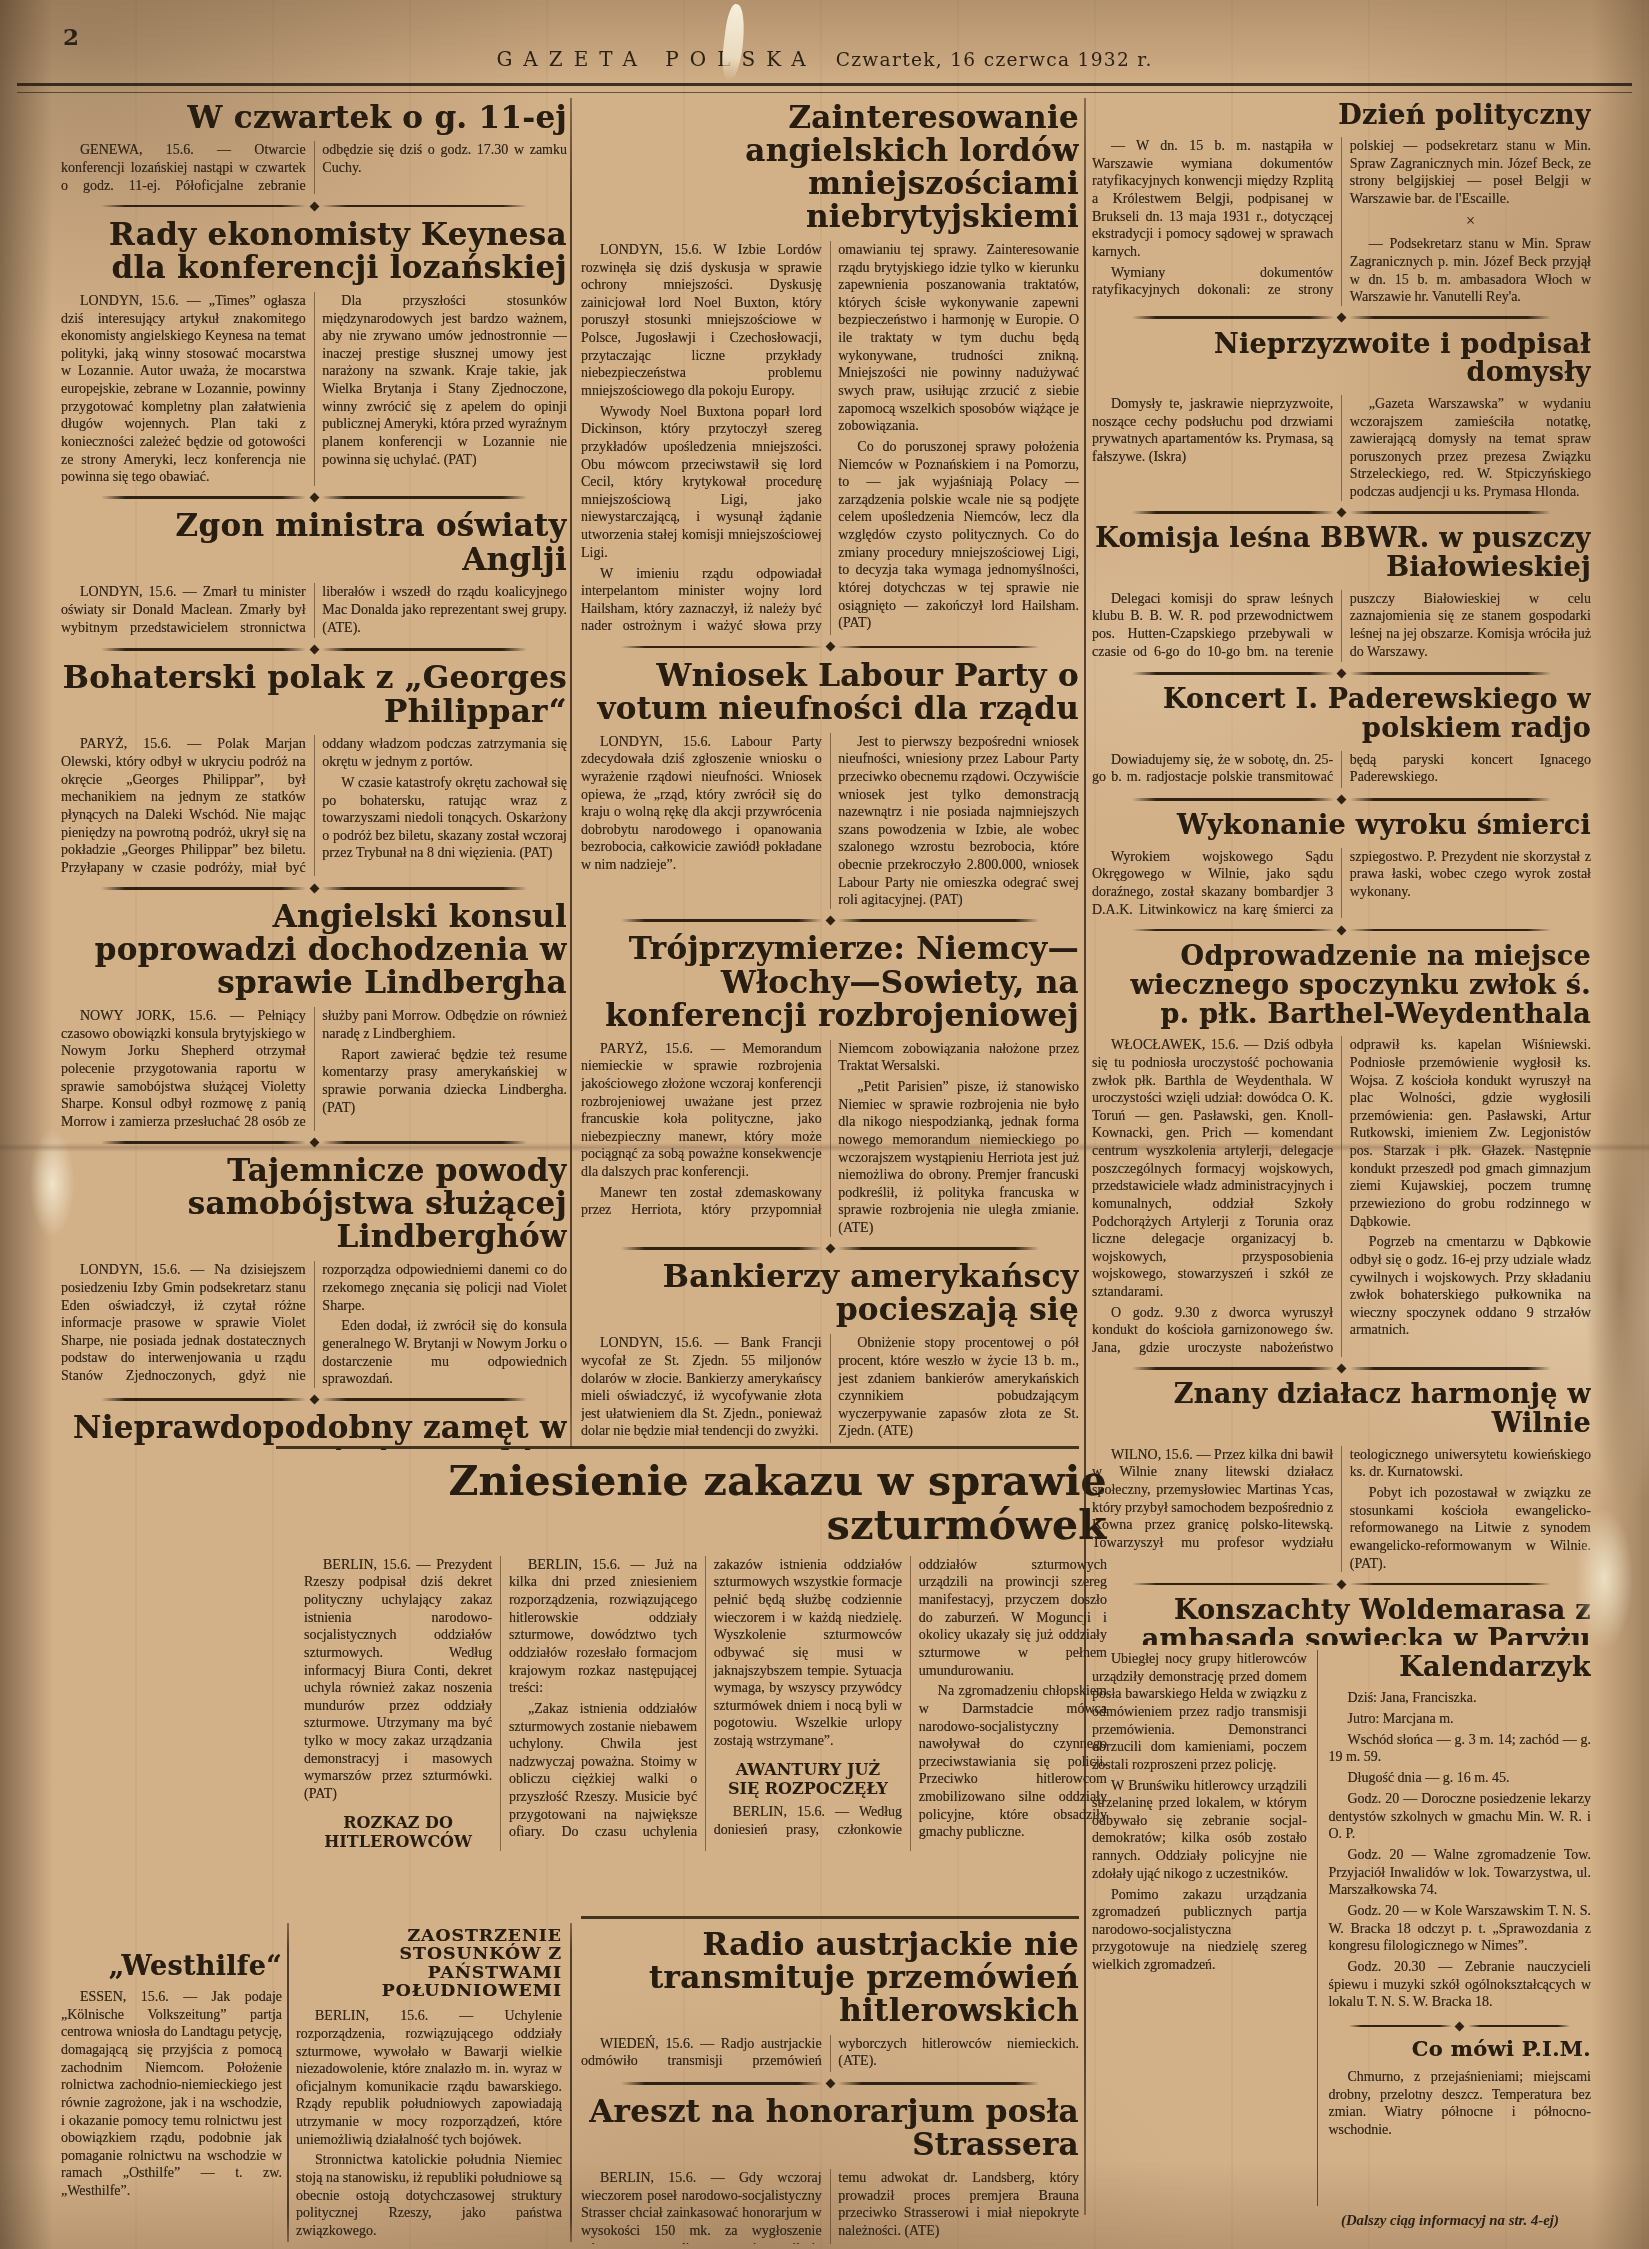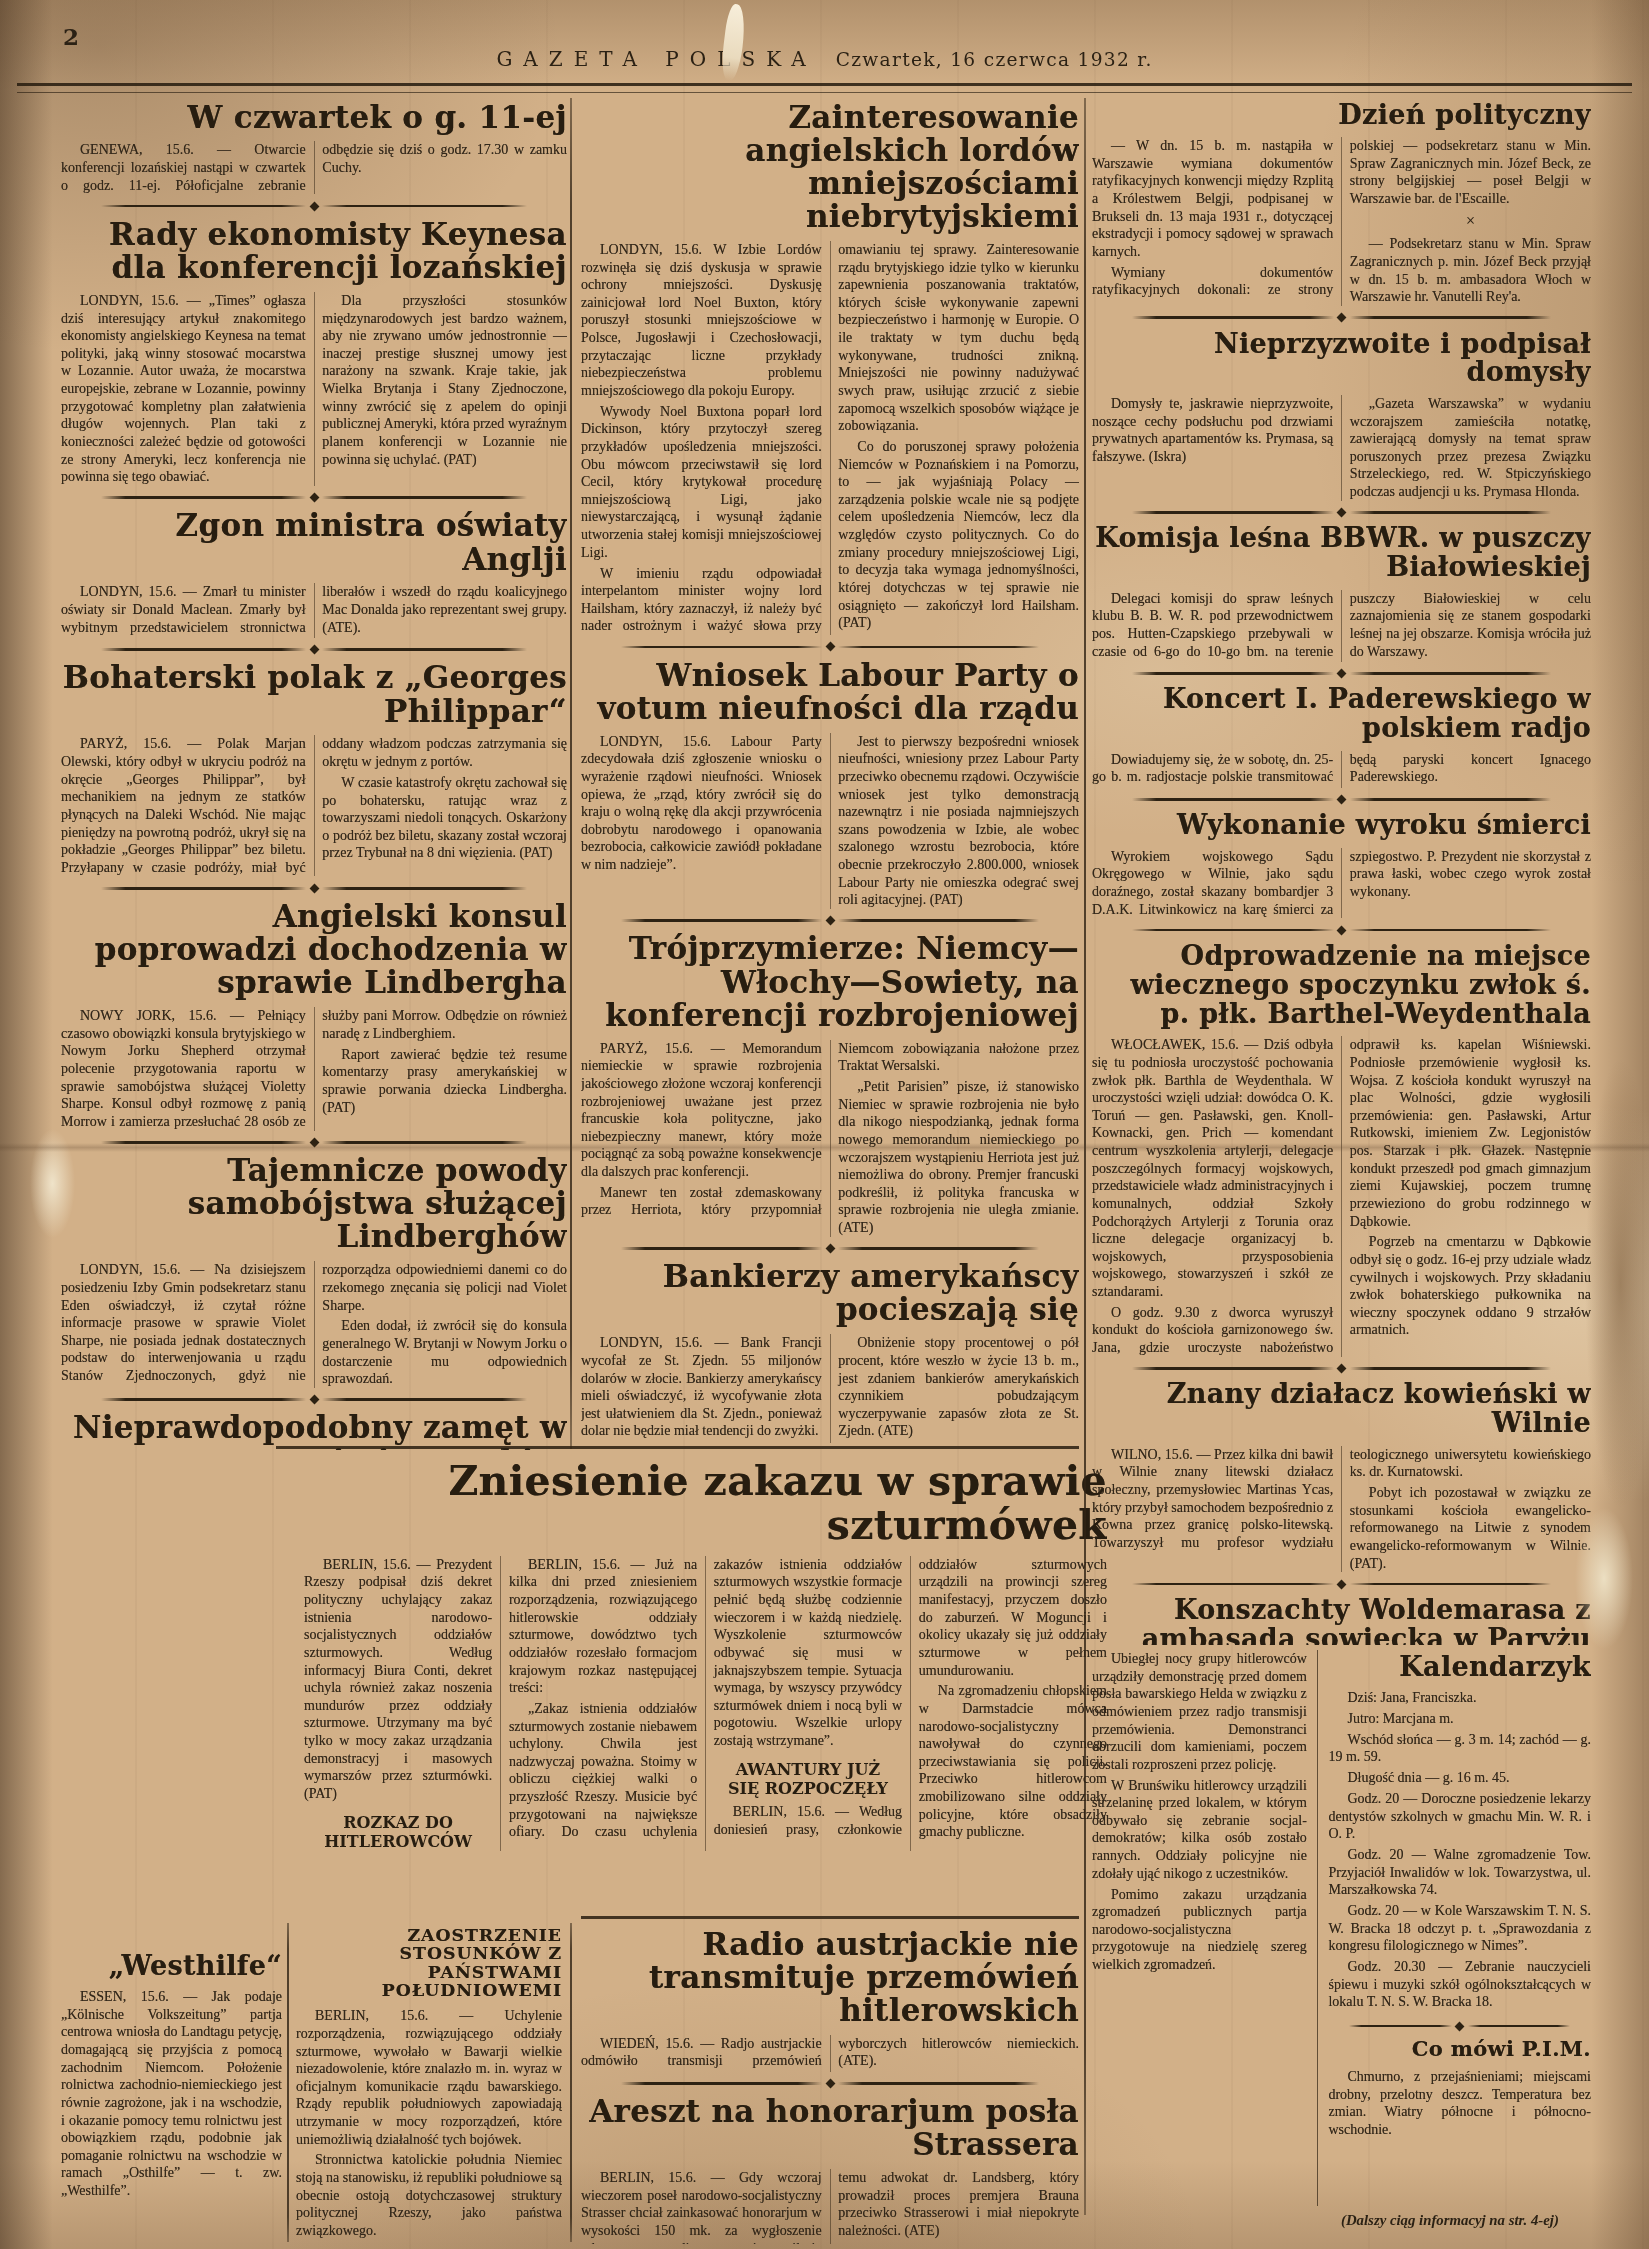--- a/index.html
+++ b/index.html
@@ -225,21 +225,21 @@
         <div class="body" style="column-count: 2;">
           <p class="para">WŁOCŁAWEK, 15.6. — Dziś odbyła się tu podniosła uroczystość pochowania zwłok płk. Barthla de Weydenthala. W uroczystości wzięli udział: dowódca O. K. Toruń — gen. Pasławski, gen. Knoll-Kownacki, gen. Prich — komendant centrum wyszkolenia artylerji, delegacje poszczególnych formacyj wojskowych, przedstawiciele władz administracyjnych i komunalnych, oddział Szkoły Podchorążych Artylerji z Torunia oraz liczne delegacje organizacyj b. wojskowych, przysposobienia wojskowego, stowarzyszeń i szkół ze sztandarami.</p>
           <p class="para">O godz. 9.30 z dworca wyruszył kondukt do kościoła garnizonowego św. Jana, gdzie uroczyste nabożeństwo odprawił ks. kapelan Wiśniewski. Podniosłe przemówienie wygłosił ks. Wojsa. Z kościoła kondukt wyruszył na plac Wolności, gdzie wygłosili przemówienia: gen. Pasławski, Artur Rutkowski, imieniem Zw. Legjonistów pos. Starzak i płk. Głazek. Następnie kondukt przeszedł pod gmach gimnazjum ziemi Kujawskiej, poczem trumnę przewieziono do grobu rodzinnego w Dąbkowie.</p>
           <p class="para">Pogrzeb na cmentarzu w Dąbkowie odbył się o godz. 16-ej przy udziale władz cywilnych i wojskowych. Przy składaniu zwłok bohaterskiego pułkownika na wieczny spoczynek oddano 9 strzałów armatnich.</p>
         </div>
       </section>
       <div class="divider">
         <span class="knot"></span>
       </div>
       <section class="article">
-        <h2 class="headline h-md">Znany działacz kowieński w Wilnie</h2>
+        <h2 class="headline h-md">Znany działacz harmonję w Wilnie</h2>
         <div class="body" style="column-count: 2;">
           <p class="para">WILNO, 15.6. — Przez kilka dni bawił w Wilnie znany litewski działacz społeczny, przemysłowiec Martinas Ycas, który przybył samochodem bezpośrednio z Kowna przez granicę polsko-litewską. Towarzyszył mu profesor wydziału teologicznego uniwersytetu kowieńskiego ks. dr. Kurnatowski.</p>
           <p class="para">Pobyt ich pozostawał w związku ze stosunkami kościoła ewangelicko-reformowanego na Litwie z synodem ewangelicko-reformowanym w Wilnie. (PAT).</p>
         </div>
       </section>
       <div class="divider">
         <span class="knot"></span>
       </div>
       <section class="article">
         <h2 class="headline h-md">Konszachty Woldemarasa z ambasadą sowiecką w Paryżu</h2>

